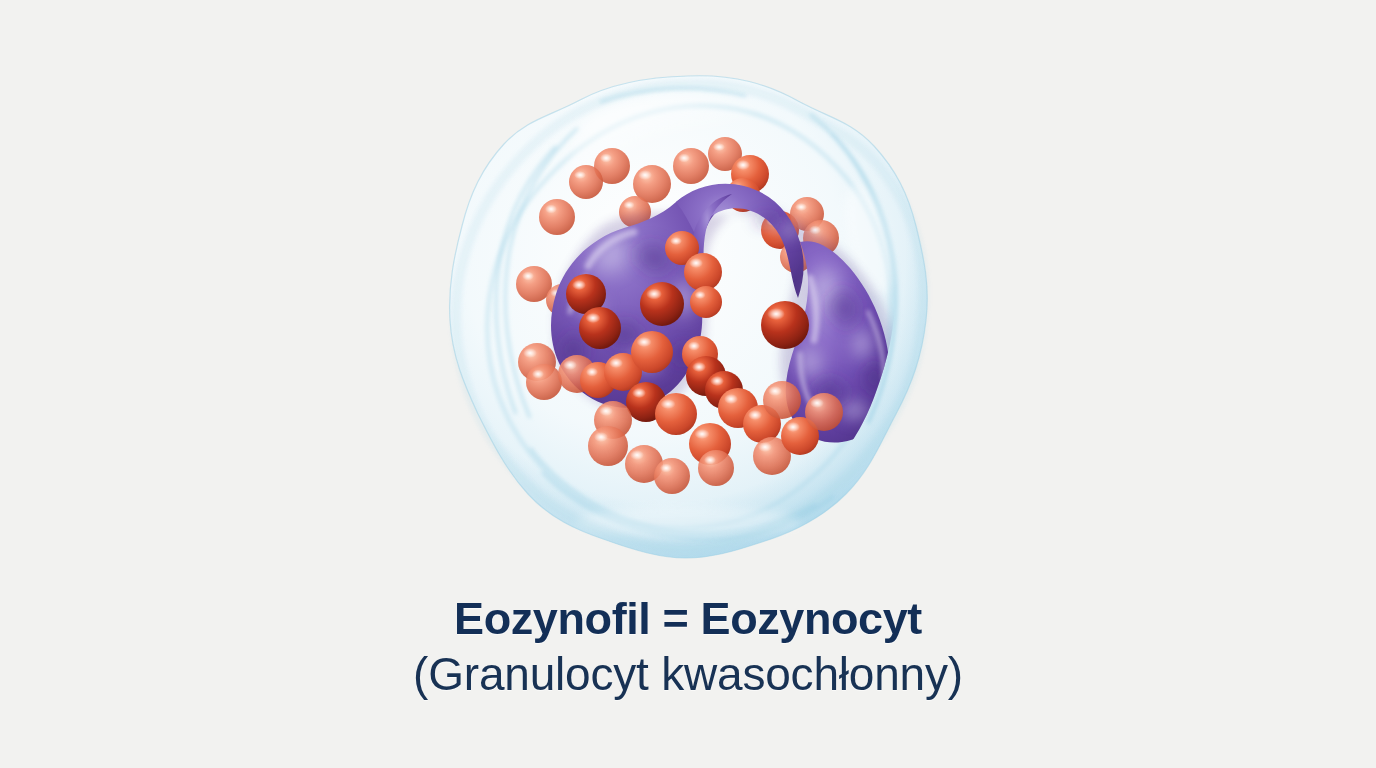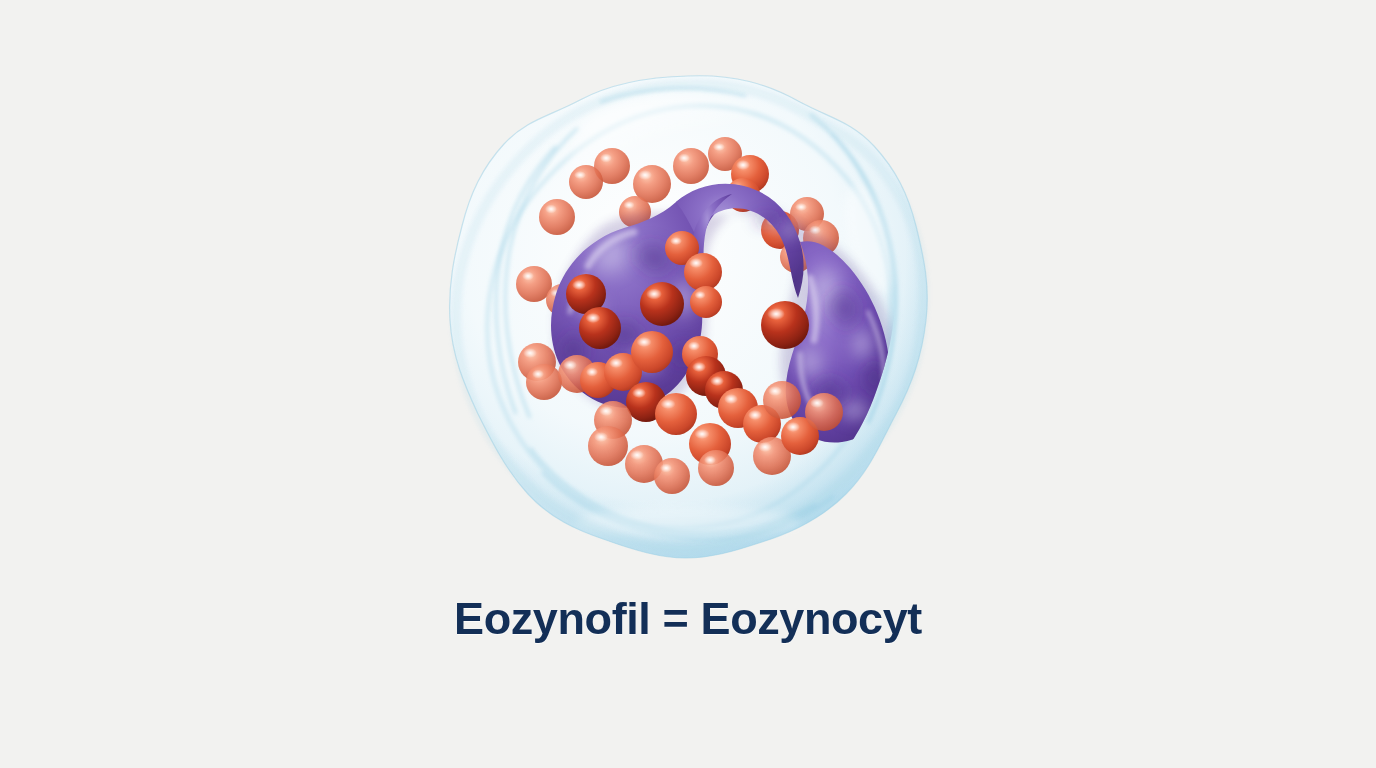--- a/index.html
+++ b/index.html
@@ -524,15 +524,16 @@
                  C18 220 26 188 40 158
                  C54 128 74 102 98 80
                  C124 56 158 38 192 30
                  C214 24 232 22 250 22 Z"></path>
       </g>
     </svg>
   </div>
 
   <div id="caption">
     <span id="caption-line-1">Eozynofil = Eozynocyt</span>
+    <span id="caption-line-2">(Granulocyt kwasochłonny)</span>
   </div>
 
 </div>
 
 </body></html>

